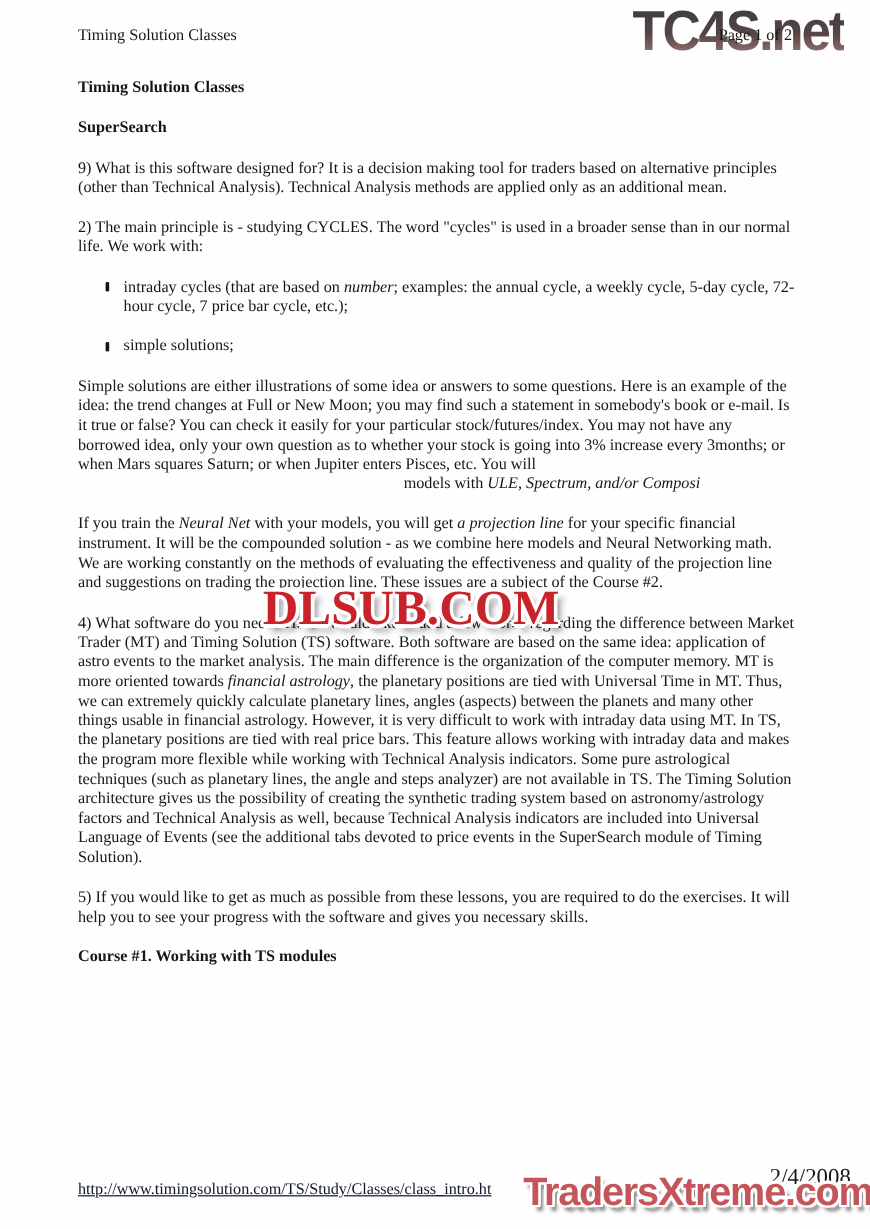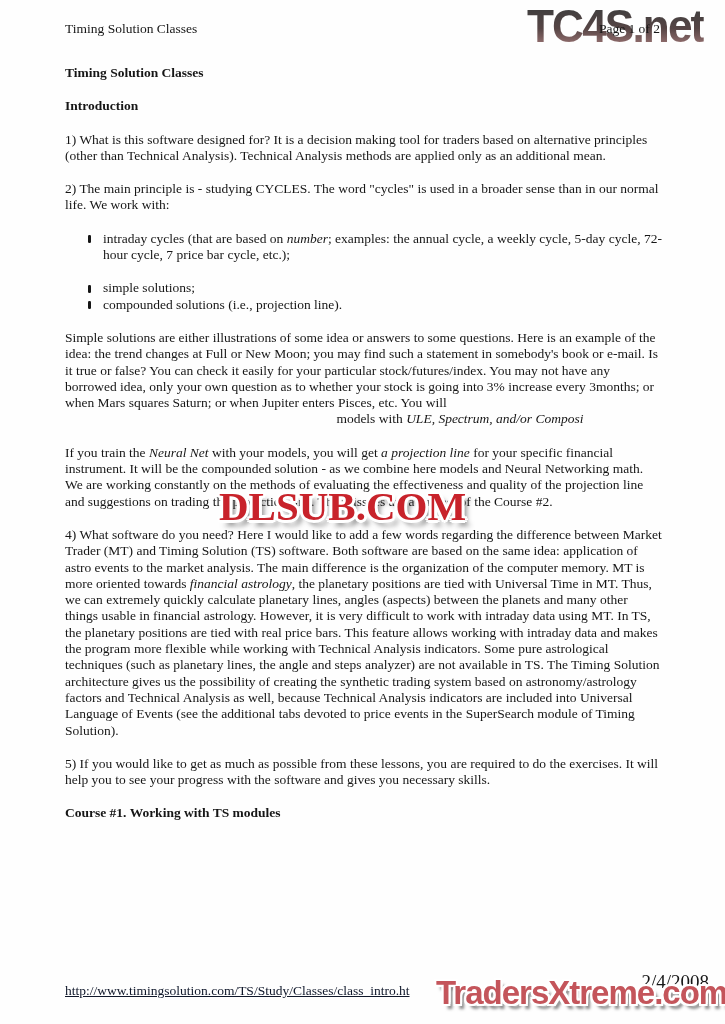--- a/index.html
+++ b/index.html
@@ -72,29 +72,28 @@
 
   <div class="wm-tc4s">TC4S.net</div>
 
   <div class="header">
     <span>Timing Solution Classes</span>
     <span>Page 1 of 2</span>
   </div>
 
   <div class="content" id="doc">
       <div class="doc-heading">Timing Solution Classes</div>
-      <div class="doc-heading">Introduction</div>
-      <p><span>1) What is this software designed for? It is a decision making tool for traders based on alternative principles (other than Technical Analysis). Technical Analysis methods are applied only as an additional mean.</span></p>
+      <div class="doc-heading">SuperSearch</div>
+      <p><span>9) What is this software designed for? It is a decision making tool for traders based on alternative principles (other than Technical Analysis). Technical Analysis methods are applied only as an additional mean.</span></p>
       <p><span>2) The main principle is - studying CYCLES. The word "cycles" is used in a broader sense than in our normal life. We work with:</span></p>
       <ul>
         <li><span class="bullet"></span><span>intraday cycles (that are based on </span><span class="it">number</span><span>; examples: the annual cycle, a weekly cycle, 5-day cycle, 72-hour cycle, 7 price bar cycle, etc.);</span></li>
       </ul>
       <ul>
         <li><span class="bullet"></span><span>simple solutions;</span></li>
-        <li><span class="bullet"></span><span>compounded solutions (i.e., projection line).</span></li>
       </ul>
       <p><span>Simple solutions are either illustrations of some idea or answers to some questions. Here is an example of the idea: the trend changes at Full or New Moon; you may find such a statement in somebody's book or e-mail. Is it true or false? You can check it easily for your particular stock/futures/index. You may not have any borrowed idea, only your own question as to whether your stock is going into 3% increase every 3months; or when Mars squares Saturn; or when Jupiter enters Pisces, etc. You will </span><span class="gap" style="width: 268px;"></span><span> models with </span><span class="it">ULE, Spectrum, and/or Composi</span></p>
       <p><span>If you train the </span><span class="it">Neural Net</span><span> with your models, you will get </span><span class="it">a projection line</span><span> for your specific financial instrument. It will be the compounded solution - as we combine here models and Neural Networking math. We are working constantly on the methods of evaluating the effectiveness and quality of the projection line and suggestions on trading the projection line. These issues are a subject of the Course #2.</span></p>
       <p><span>4) What software do you need? Here I would like to add a few words regarding the difference between Market Trader (MT) and Timing Solution (TS) software. Both software are based on the same idea: application of astro events to the market analysis. The main difference is the organization of the computer memory. MT is more oriented towards </span><span class="it">financial astrology</span><span>, the planetary positions are tied with Universal Time in MT. Thus, we can extremely quickly calculate planetary lines, angles (aspects) between the planets and many other things usable in financial astrology. However, it is very difficult to work with intraday data using MT. In TS, the planetary positions are tied with real price bars. This feature allows working with intraday data and makes the program more flexible while working with Technical Analysis indicators. Some pure astrological techniques (such as planetary lines, the angle and steps analyzer) are not available in TS.  The Timing Solution architecture gives us the possibility of creating the synthetic trading system based on astronomy/astrology factors and Technical Analysis as well, because Technical Analysis indicators are included into Universal Language of Events (see the additional tabs devoted to price events in the SuperSearch module of Timing Solution).</span></p>
       <p><span>5) If you would like to get as much as possible from these lessons, you are required to do the exercises. It will help you to see your progress with the software and gives you necessary skills.</span></p>
       <div class="doc-heading">Course #1. Working with TS modules</div>
     </div>
 
   <div class="wm-dlsub">DLSUB.COM</div>
 

